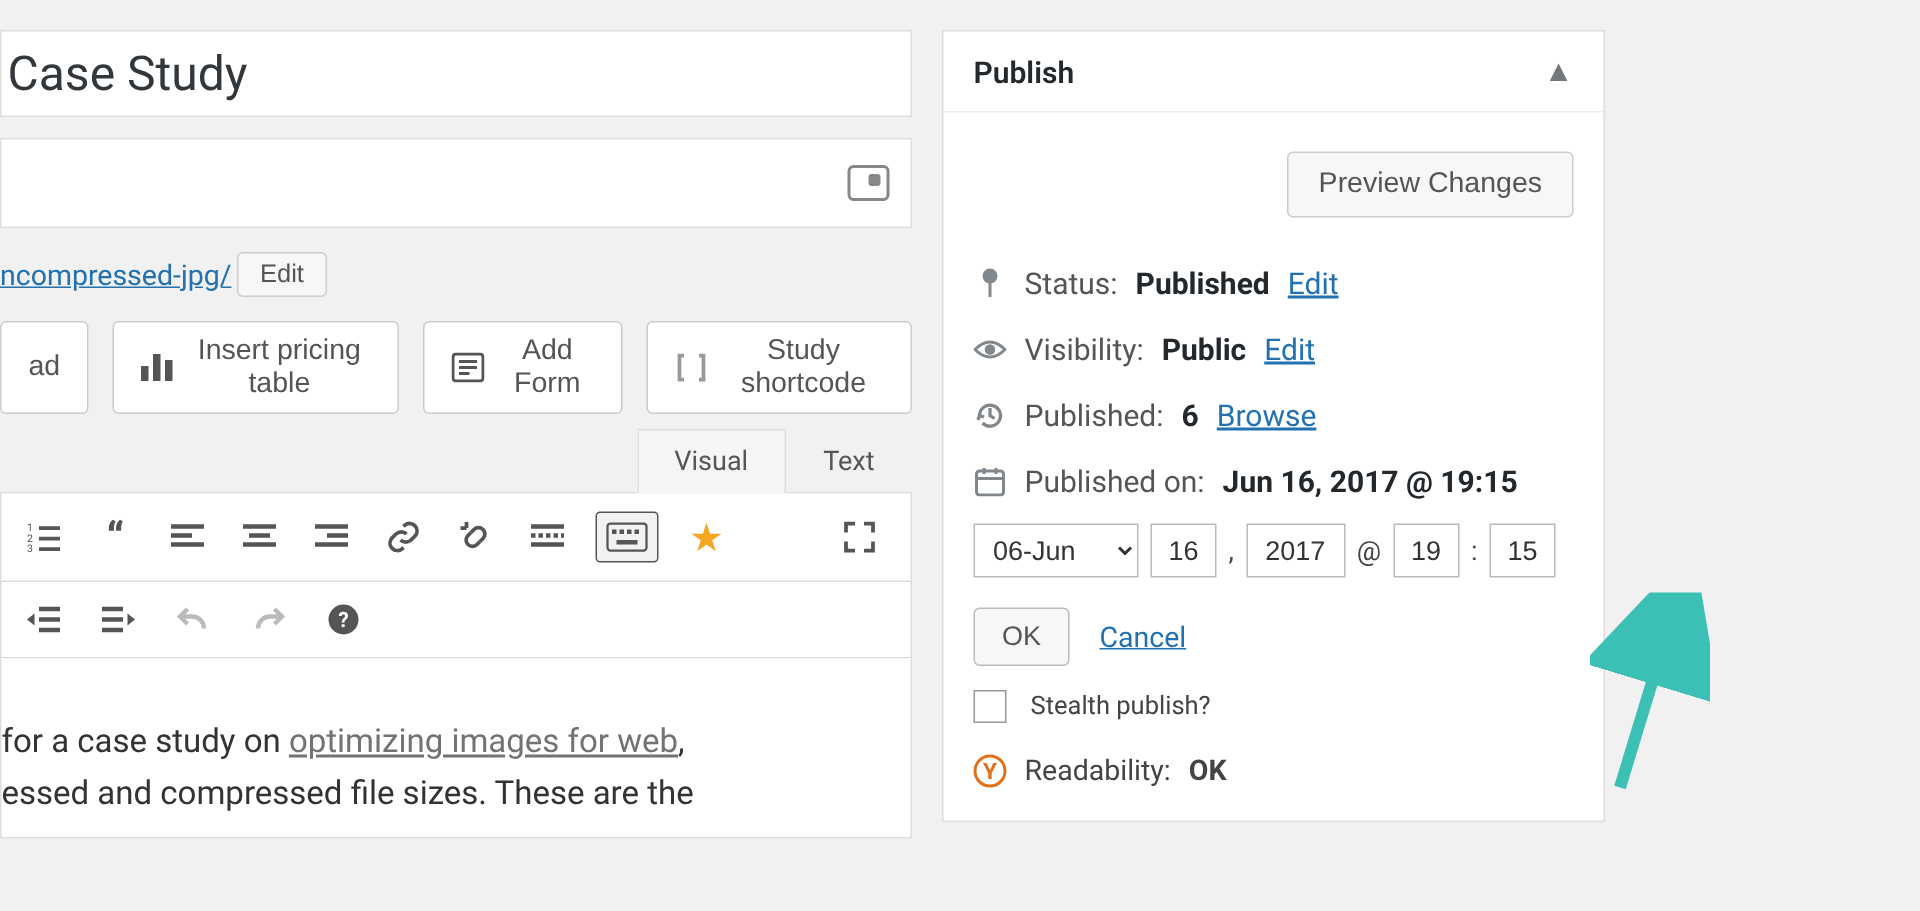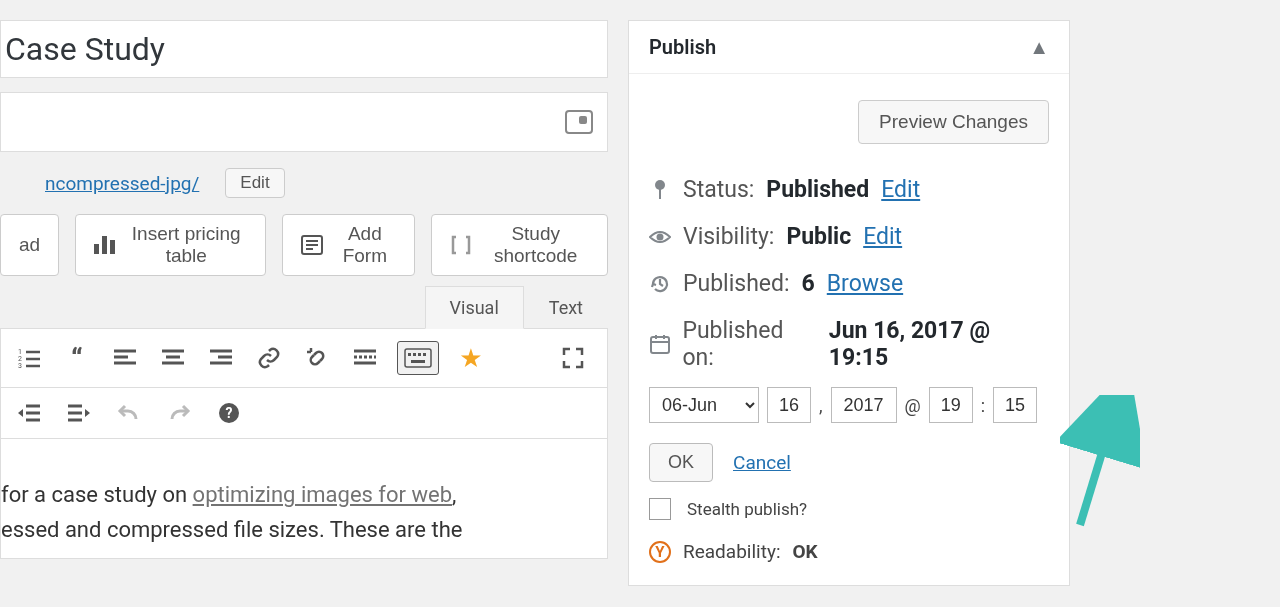--- a/index.html
+++ b/index.html
@@ -63,23 +63,22 @@
     position:absolute;
     right:4px;top:4px;
     width:8px;height:8px;
     background:#888;border-radius:2px;
   }
 
   .permalink-row {
     margin-top: 16px;
     display:flex;
     align-items:center;
-    gap:26px;
+    gap:4px;
     font-size:19px;
-    padding-left:45px;
   }
   .permalink-row a { color:#2271b1; text-decoration:underline; }
 
   .btn {
     background:#f7f7f7;
     border:1px solid #ccc;
     border-radius:4px;
     padding:4px 14px;
     font-size:17px;
     color:#555;
@@ -195,21 +194,21 @@
     border-radius:4px;
     padding:10px 20px;
     font-size:19px;
     color:#555;cursor:pointer;
   }
   .meta-line {
     display:flex;
     align-items:center;
     gap:12px;
     padding:10px 0;
-    font-size:23px;
+    font-size:20px;
     color:#555;
   }
   .meta-line .ic { width:22px; color:#82878c; display:inline-flex;align-items:center;justify-content:center; }
   .meta-line b { color:#23282d; font-weight:700; }
   .meta-line a { color:#2271b1; text-decoration:underline; cursor:pointer; }
 
   .date-edit {
     display:flex;align-items:center;gap:8px;
     padding:6px 0 12px;
     font-size:18px;

